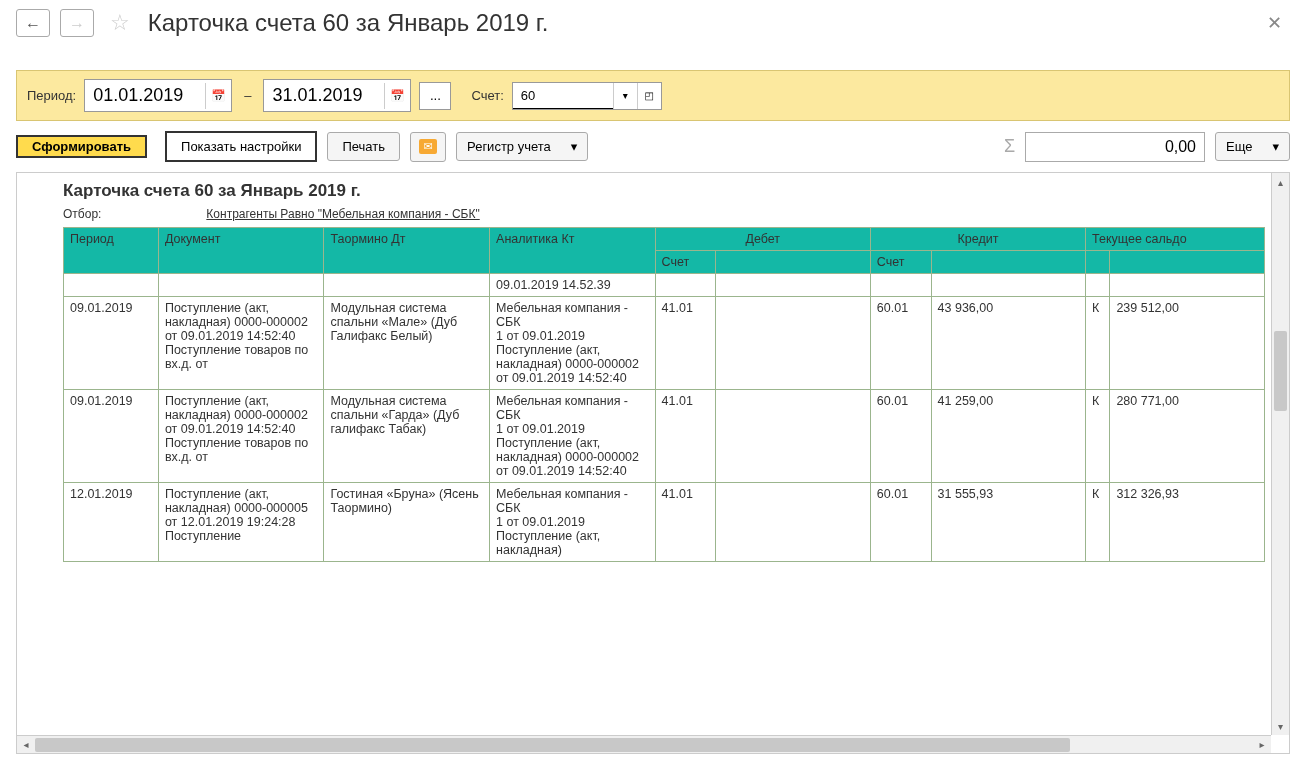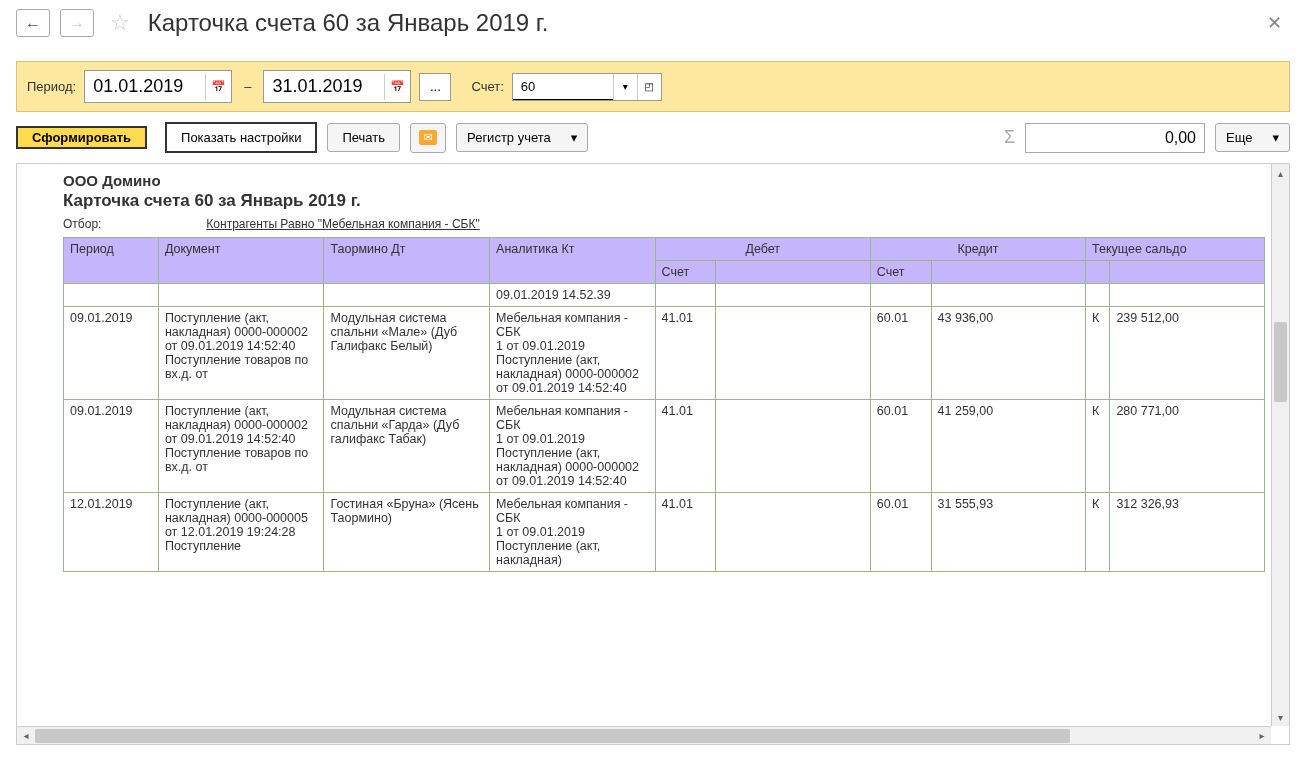--- a/index.html
+++ b/index.html
@@ -2,21 +2,21 @@
 <html><head>
 <meta charset="utf-8">
 <style>
 * { box-sizing: border-box; margin: 0; padding: 0; }
 body { font-family: Arial, sans-serif; font-size: 13px; background: #fff; color: #333; }
 .header-row { display: flex; align-items: center; padding: 8px 16px; gap: 10px; }
 .nav-btn { width: 34px; height: 28px; border: 1px solid #aaa; border-radius: 3px; background: #fff; display: flex; align-items: center; justify-content: center; cursor: pointer; font-size: 16px; color: #555; }
 .star-icon { font-size: 22px; color: #ccc; cursor: pointer; margin-left: 6px; }
 .page-title { font-size: 24px; font-weight: normal; margin-left: 8px; }
 .close-btn { margin-left: auto; font-size: 18px; color: #888; cursor: pointer; padding: 4px 8px; }
-.period-bar { background: #fce99f; border: 1px solid #d9c572; padding: 8px 10px; margin: 15px 16px 0; display: flex; align-items: center; gap: 8px; }
+.period-bar { background: #fce99f; border: 1px solid #d9c572; padding: 8px 10px; margin: 24px 16px 0; display: flex; align-items: center; gap: 8px; }
 .period-bar label { font-size: 13px; }
 .date-input-wrap { display: flex; align-items: center; border: 1px solid #999; background: #fff; }
 .date-input { border: none; padding: 5px 8px; width: 120px; font-size: 18px; outline: none; }
 .cal-btn { width: 26px; height: 26px; border: none; border-left: 1px solid #ccc; background: #fff; cursor: pointer; font-size: 12px; }
 .dash { margin: 0 4px; }
 .ellipsis-btn { width: 32px; height: 28px; border: 1px solid #999; background: #fff; cursor: pointer; }
 .acct-input-wrap { display: flex; align-items: center; border: 1px solid #999; background: #000000; }
 .acct-input { border: none; padding: 5px 8px; width: 100px; font-size: 13px; outline: none; }
 .dd-btn, .ext-btn { width: 24px; height: 26px; border: none; border-left: 1px solid #ccc; background: #fff; cursor: pointer; font-size: 10px; }
 .toolbar { display: flex; align-items: center; gap: 10px; padding: 10px 16px; }
@@ -37,21 +37,21 @@
 .hscroll-left, .hscroll-right { width: 18px; display: flex; align-items: center; justify-content: center; font-size: 10px; color: #666; cursor: pointer; }
 .hscroll-track { flex: 1; position: relative; }
 .hscroll-thumb { background: #c8c8c8; margin: 2px 0; border-radius: 2px; width: 85%; height: 14px; }
 .org-name { font-size: 15px; font-weight: bold; margin-bottom: 2px; }
 .report-title { font-size: 17px; font-weight: bold; margin-bottom: 6px; }
 .meta-row { font-size: 12px; margin-bottom: 3px; }
 .meta-label { display: inline-block; width: 140px; }
 .underlined { text-decoration: underline; }
 table.data { border-collapse: collapse; width: 100%; margin-top: 6px; table-layout: fixed; }
 table.data th, table.data td { border: 1px solid #9bb58d; padding: 4px 6px; font-size: 12.5px; vertical-align: top; text-align: left; }
-table.data th { background: #c4b5fd; font-weight: normal; }
+table.data th { background: #14b8a6; font-weight: normal; }
 .col-period { width: 86px; }
 .col-doc { width: 150px; }
 .col-adt { width: 150px; }
 .col-akt { width: 150px; }
 .col-acct { width: 55px; }
 .col-amt { width: 140px; }
 .col-dc { width: 22px; }
 .col-bal { width: 140px; }
 .num { text-align: right; }
 .partial-row td { border-top: none; }
@@ -102,21 +102,20 @@
   <span class="sigma">Σ</span>
   <input class="sum-input" value="0,00" style="">
   <button class="btn-dd">
       <span>Еще</span>
       <span>▾</span>
     </button>
 </div>
 
 <div class="report-area">
   <div class="report-scroll">
-    <div class="org-name">ООО Домино</div>
     <div class="report-title">Карточка счета 60 за Январь 2019 г.</div>
     <div class="meta-row">
       <span class="meta-label">Отбор:</span>
       <span class="underlined">Контрагенты Равно "Мебельная компания - СБК"</span>
     </div>
 
     <table class="data">
       <colgroup>
         <col class="col-period">
           <col class="col-doc">

